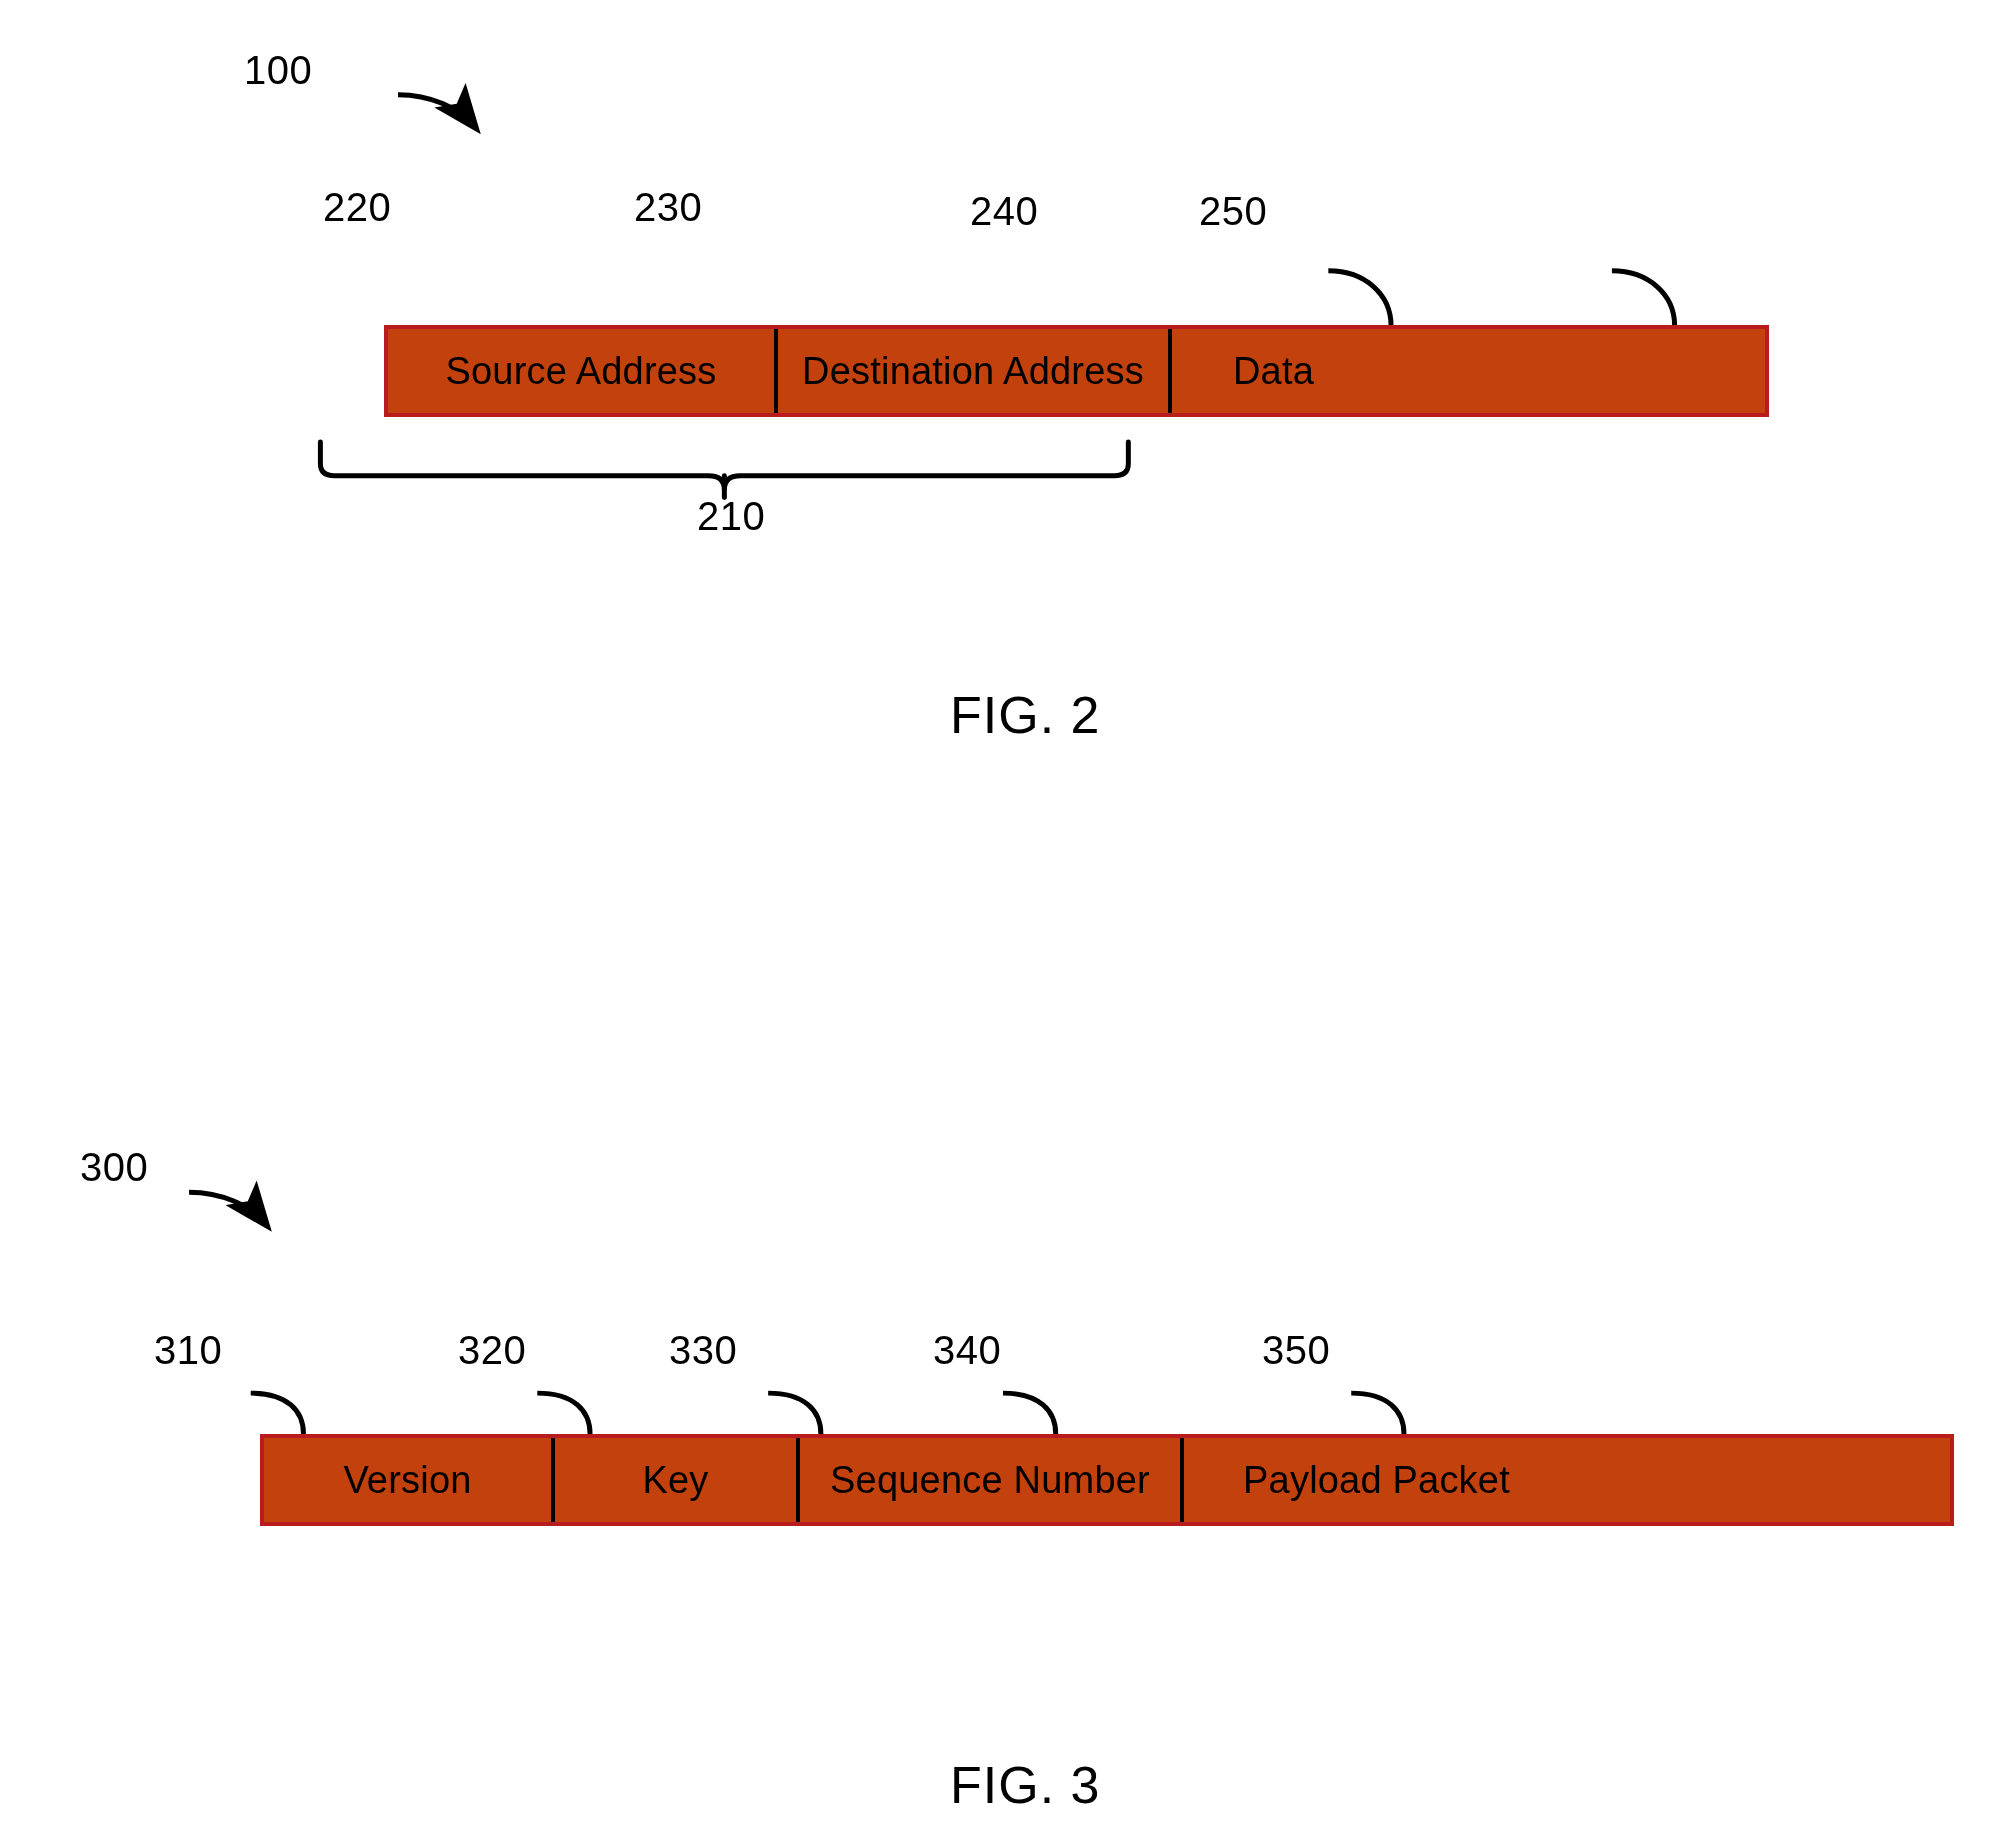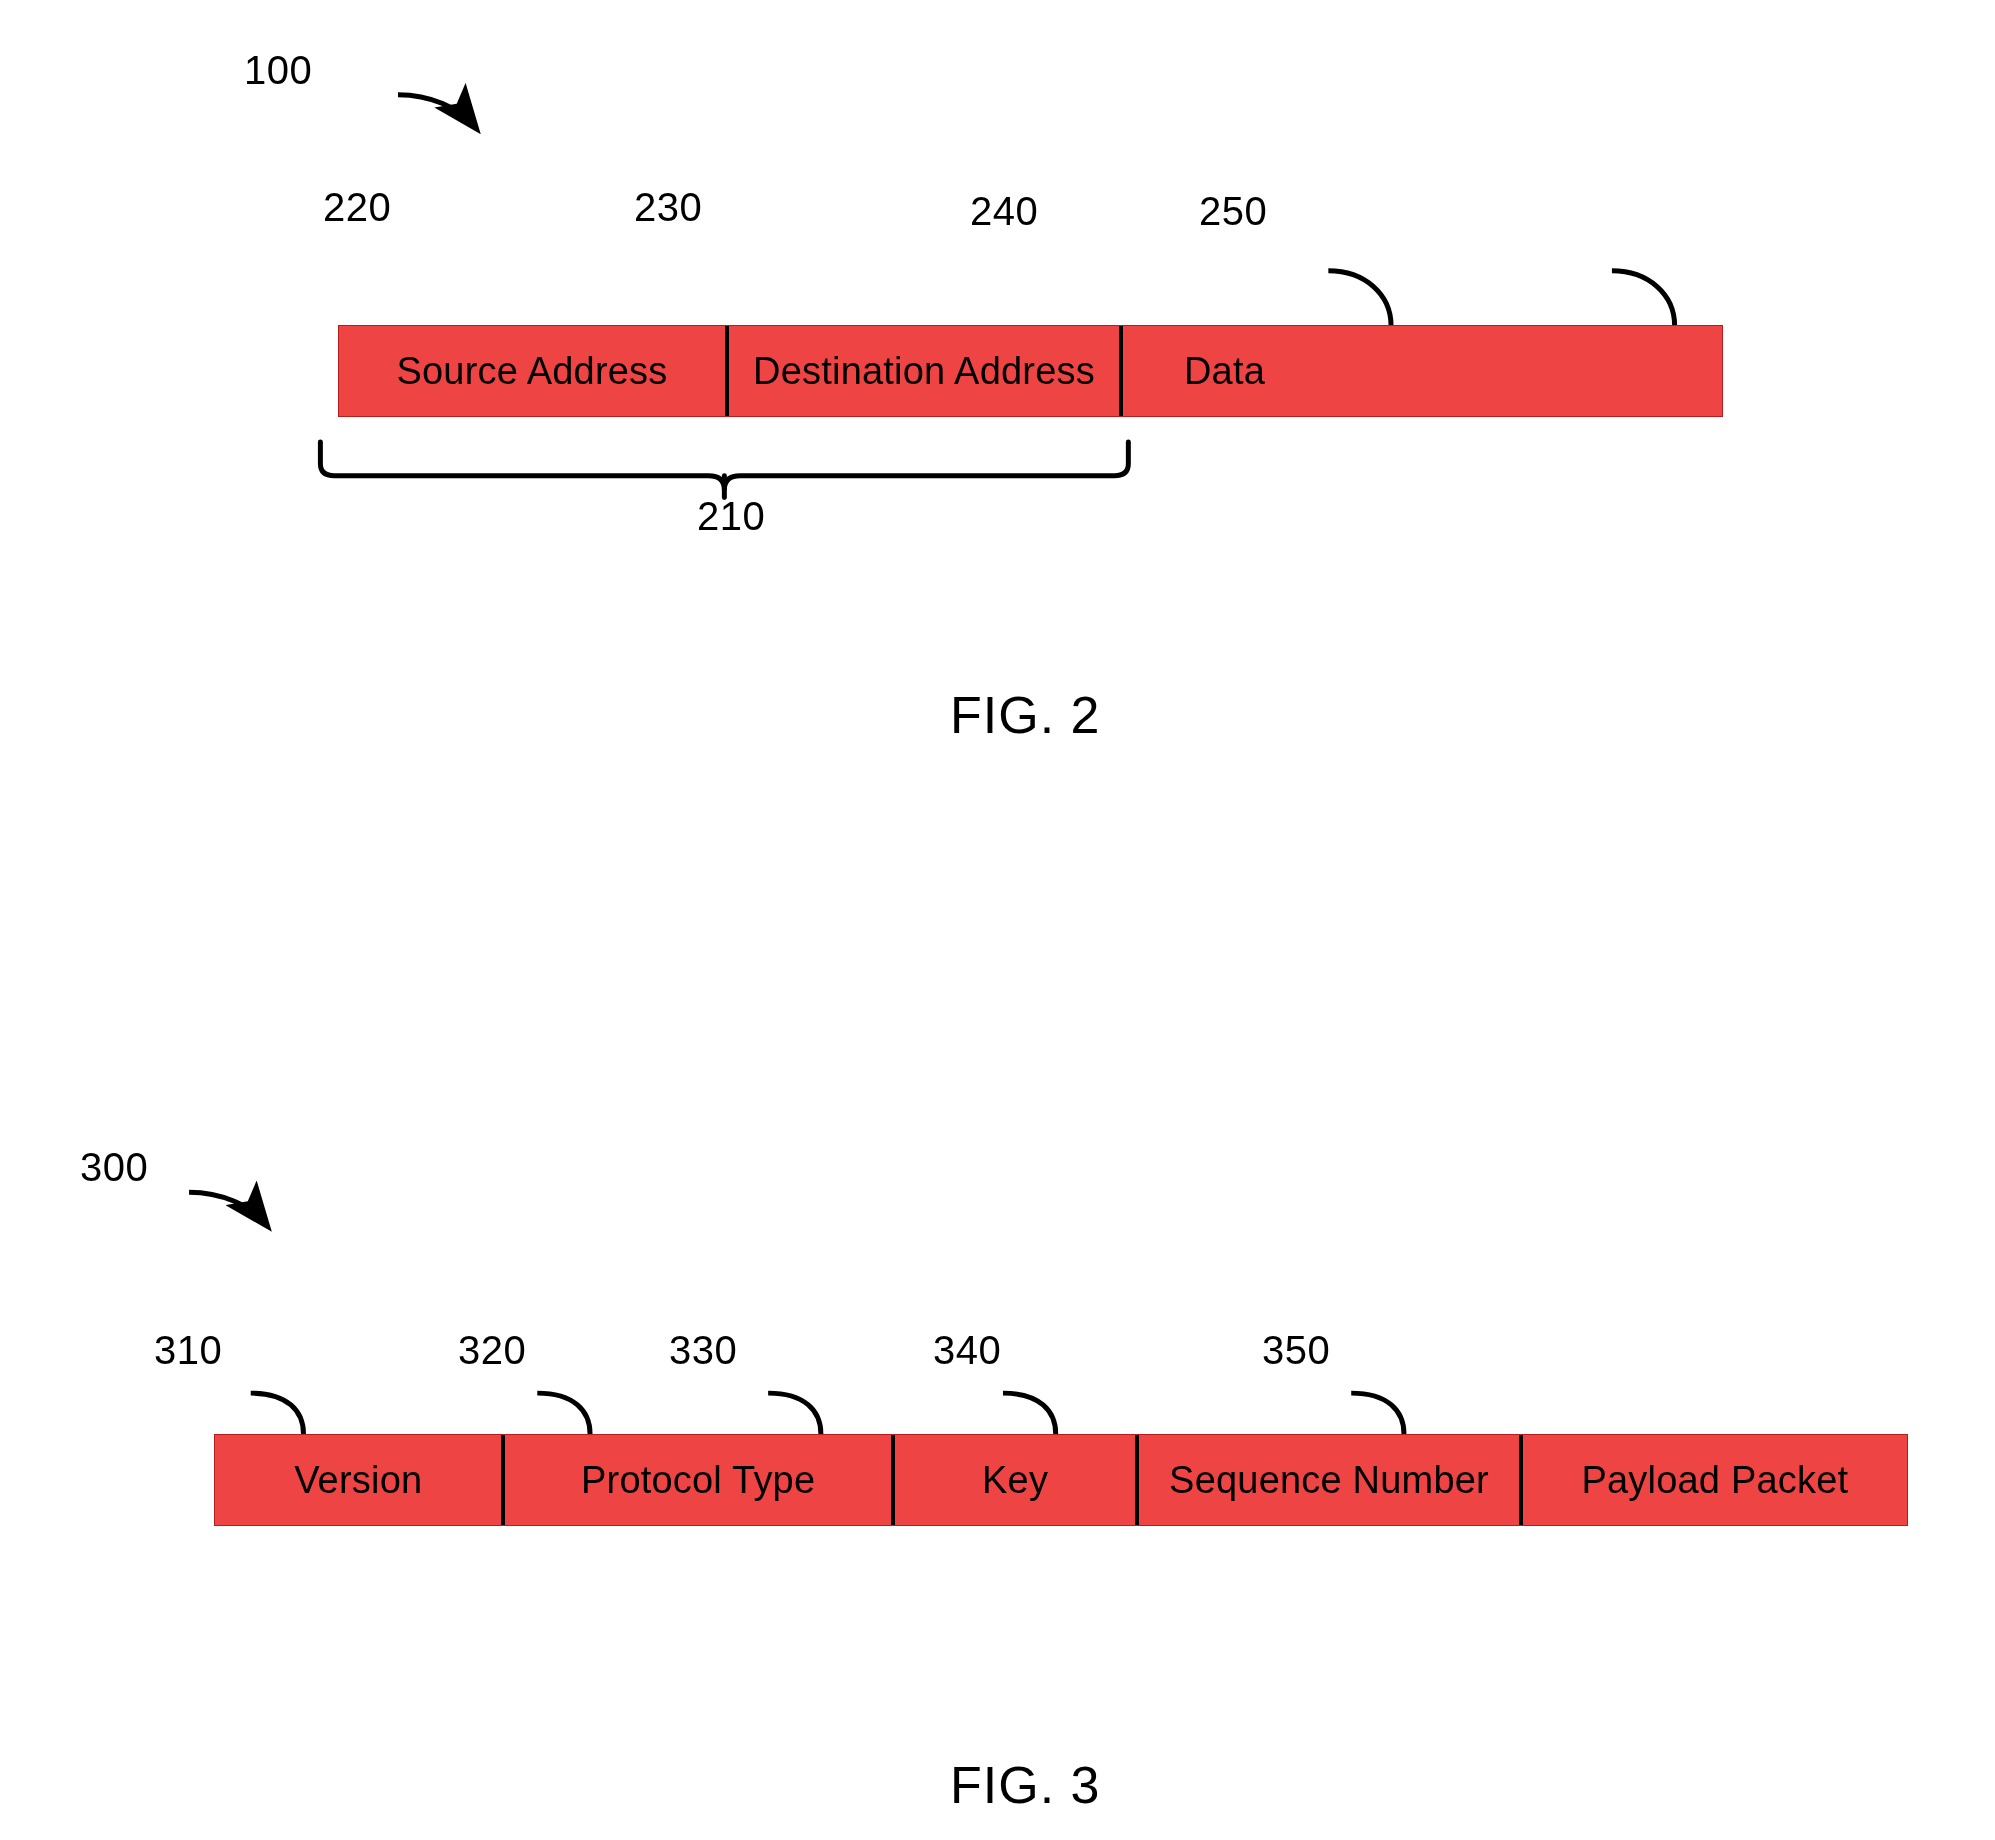--- a/index.html
+++ b/index.html
@@ -41,23 +41,24 @@
     letter-spacing: 0.5px;
     color: #000;
     white-space: nowrap;
     line-height: 1;
   }
 
   
   .packet-row {
     position: absolute;
     display: flex;
-    border: 1px solid #b91c1c;
+    border: 4px solid #b91c1c;
     box-sizing: border-box;
-    background: #ef4444;
+    background: #c2410c;
+    margin-left: 46px;
   }
   .packet-cell {
     display: flex;
     align-items: center;
     justify-content: center;
     box-sizing: border-box;
     border-right: 4px solid #000;
     font-family: "Liberation Sans", sans-serif;
     font-size: 38px;
     color: #000;
@@ -207,21 +208,20 @@
   <div class="ref-num" style="left:458px; top:1330px;">320</div>
 
   <div class="ref-num" style="left:669px; top:1330px;">330</div>
 
   <div class="ref-num" style="left:933px; top:1330px;">340</div>
 
   <div class="ref-num" style="left:1262px; top:1330px;">350</div>
 
   <div class="packet-row" id="fig3-row">
     <div class="packet-cell" id="fig3-cell-version">Version</div>
-    <div class="packet-cell" id="fig3-cell-protocol">Protocol Type</div>
     <div class="packet-cell" id="fig3-cell-key">Key</div>
     <div class="packet-cell" id="fig3-cell-sequence">Sequence Number</div>
     <div class="packet-cell" id="fig3-cell-payload">Payload Packet</div>
   </div>
 
   <div class="fig-caption" id="fig3-caption">FIG. 3</div>
 
 </div>
 
 

